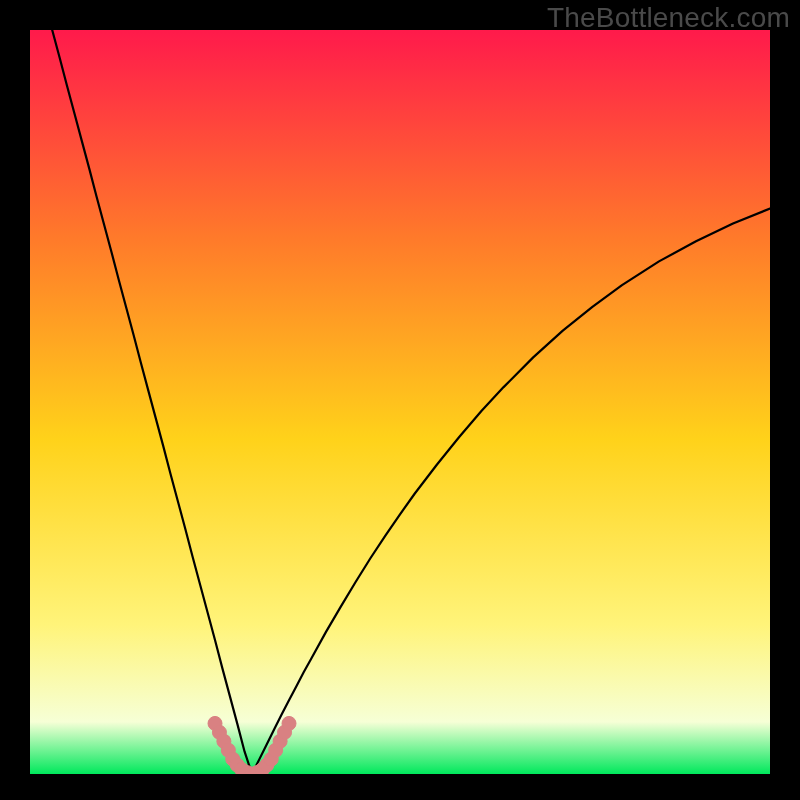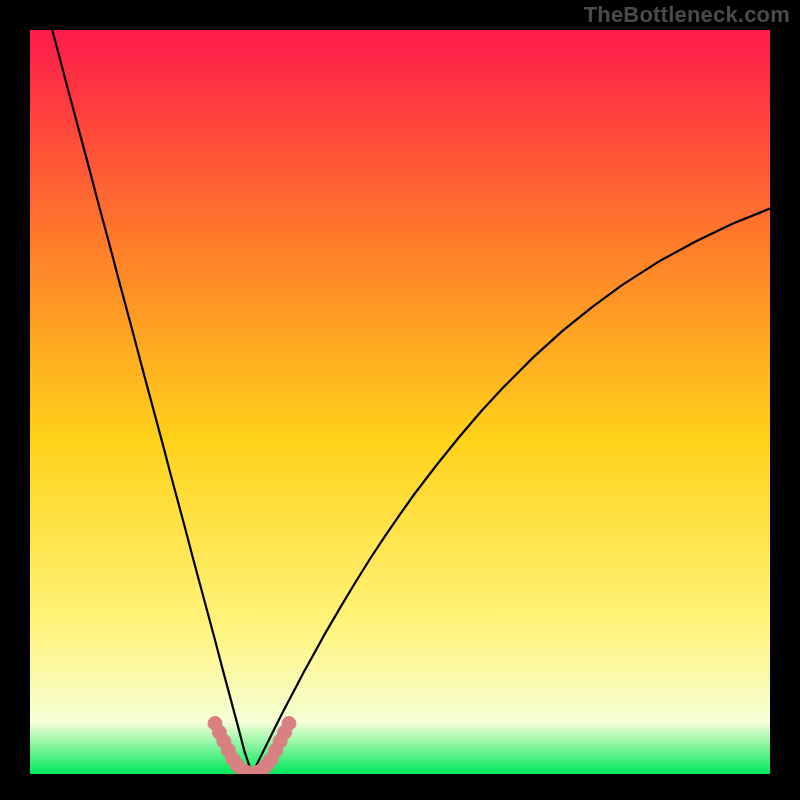--- a/index.html
+++ b/index.html
@@ -15,22 +15,22 @@
     position: relative;
     width: 800px;
     height: 800px;
     background: #000000;
   }
   .watermark {
     position: absolute;
     top: 2px;
     right: 10px;
     color: #4a4a4a;
-    font-size: 22px;
-    font-weight: 700;
+    font-size: 28px;
+    font-weight: 400;
     letter-spacing: 0.2px;
     user-select: none;
   }
   .plot {
     position: absolute;
     left: 30px;
     top: 30px;
     width: 740px;
     height: 744px;
   }

